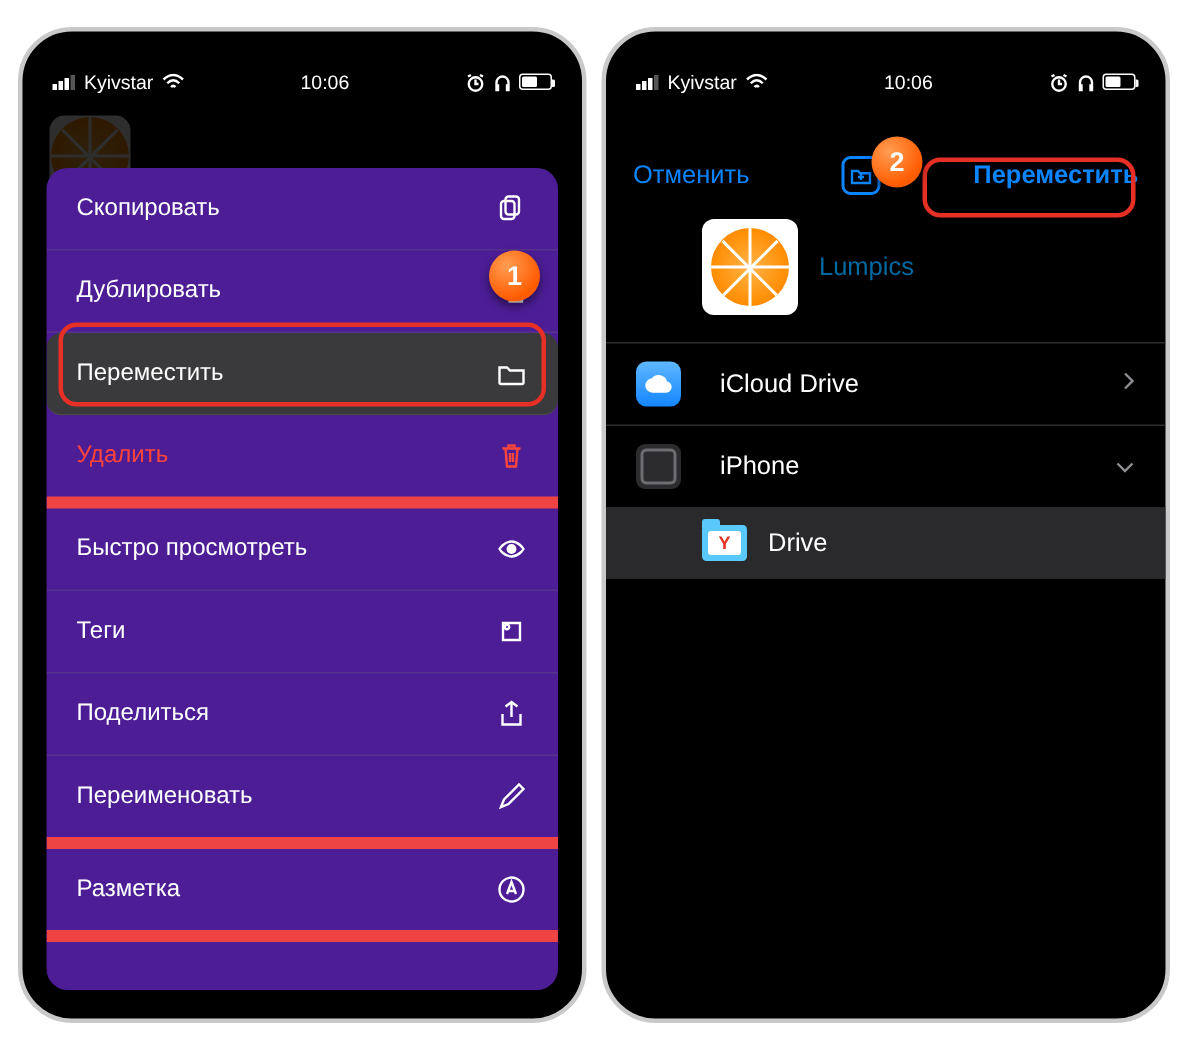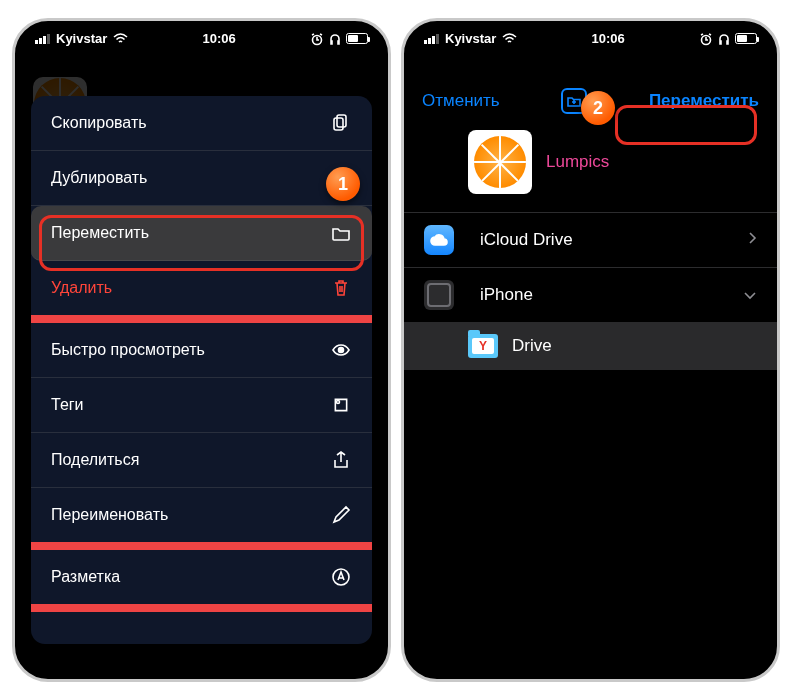--- a/index.html
+++ b/index.html
@@ -23,43 +23,43 @@
       border: 3px solid #c9c9c9;
       position: relative;
       overflow: hidden;
       display: flex;
       flex-direction: column;
     }
     .status-bar {
       display: flex;
       align-items: center;
       justify-content: space-between;
-      padding: 10px 20px 4px;
+      padding: 26px 20px 4px;
       color: #fff;
       font-size: 13px;
-      font-weight: 700;
+      font-weight: 400;
     }
     .status-left { display: flex; align-items: center; gap: 6px; }
     .status-right { display: flex; align-items: center; gap: 4px; }
     .sig-bars { display: inline-flex; align-items: flex-end; gap: 1px; }
     .sig-bars span { width: 3px; background: #fff; }
     .sig-bars span:nth-child(1){height:4px;}
     .sig-bars span:nth-child(2){height:6px;}
     .sig-bars span:nth-child(3){height:8px;}
     .sig-bars span:nth-child(4){height:10px; background: #555;}
     .battery {
       width: 22px; height: 11px; border: 1px solid #fff; border-radius: 2.5px; position: relative;
     }
     .battery::after { content:""; position:absolute; right:-3px; top:3px; width:2px; height:5px; background:#fff; border-radius:0 1px 1px 0;}
     .battery::before { content:""; position:absolute; left:1px; top:1px; width:50%; height:7px; background:#fff; border-radius:1px;}
     
     
     .menu-card {
       margin: 46px 16px 0;
-      background: #0f172a;
+      background: #4c1d95;
       border-radius: 14px;
       overflow: hidden;
       position: relative;
     }
     .thumb-peek {
       position: absolute;
       top: 56px;
       left: 18px;
       width: 54px;
       height: 54px;
@@ -116,21 +116,21 @@
     }
     .nav-link { color:#0a84ff; font-size:17px; }
     .nav-center-icon {
       width:26px;height:26px; border:2px solid #0a84ff; border-radius:6px;
       display:flex;align-items:center;justify-content:center; color:#0a84ff;
     }
     .info-line {
       color:#8e8e93; font-size:13px; padding: 6px 20px 12px; line-height:1.35;
     }
     .dest-row {
-      display:flex; align-items:center; gap:14px; padding: 10px 64px 16px; color:#ec4899; font-size:17px;
+      display:flex; align-items:center; gap:14px; padding: 10px 64px 16px; color:#0369a1; font-size:17px;
     }
     .orange-thumb {
       width:64px; height:64px; background:#fff; border-radius:8px; display:flex; align-items:center; justify-content:center; overflow:hidden;
     }
     .loc-list { margin-top: 2px; }
     .loc-item {
       display:flex; align-items:center; gap:26px; padding: 12px 20px; color:#fff; font-size:17px;
       border-top: 0.5px solid #2c2c2e;
     }
     .loc-item .chev { margin-left:auto; color:#8e8e93; }

